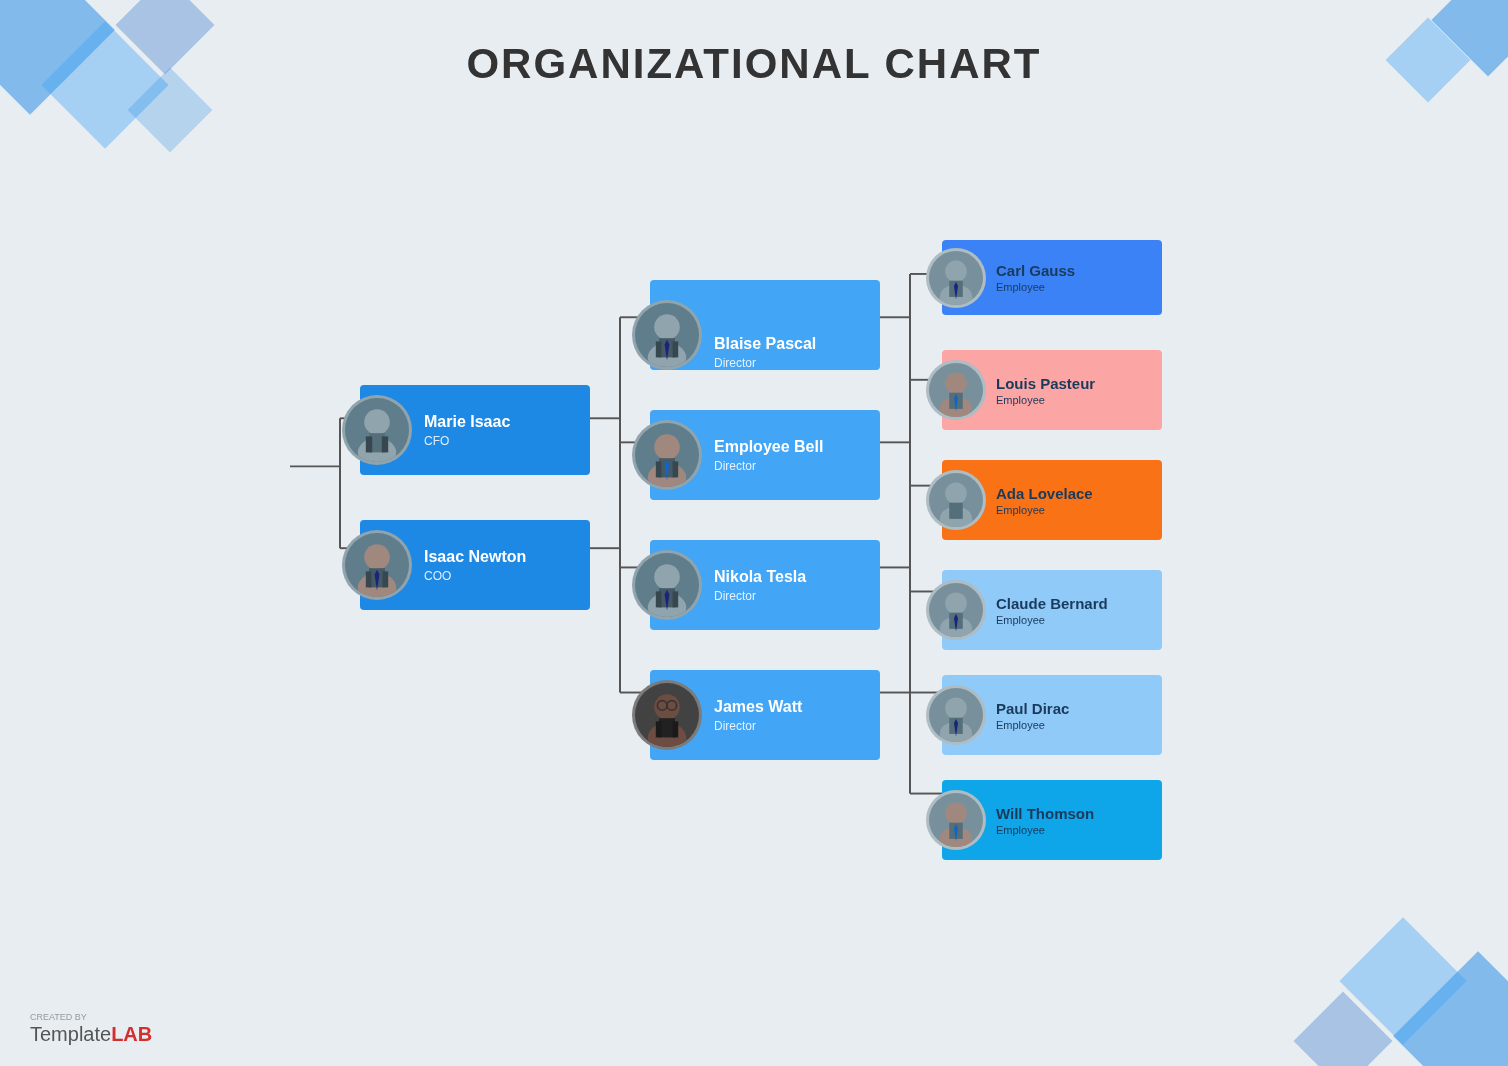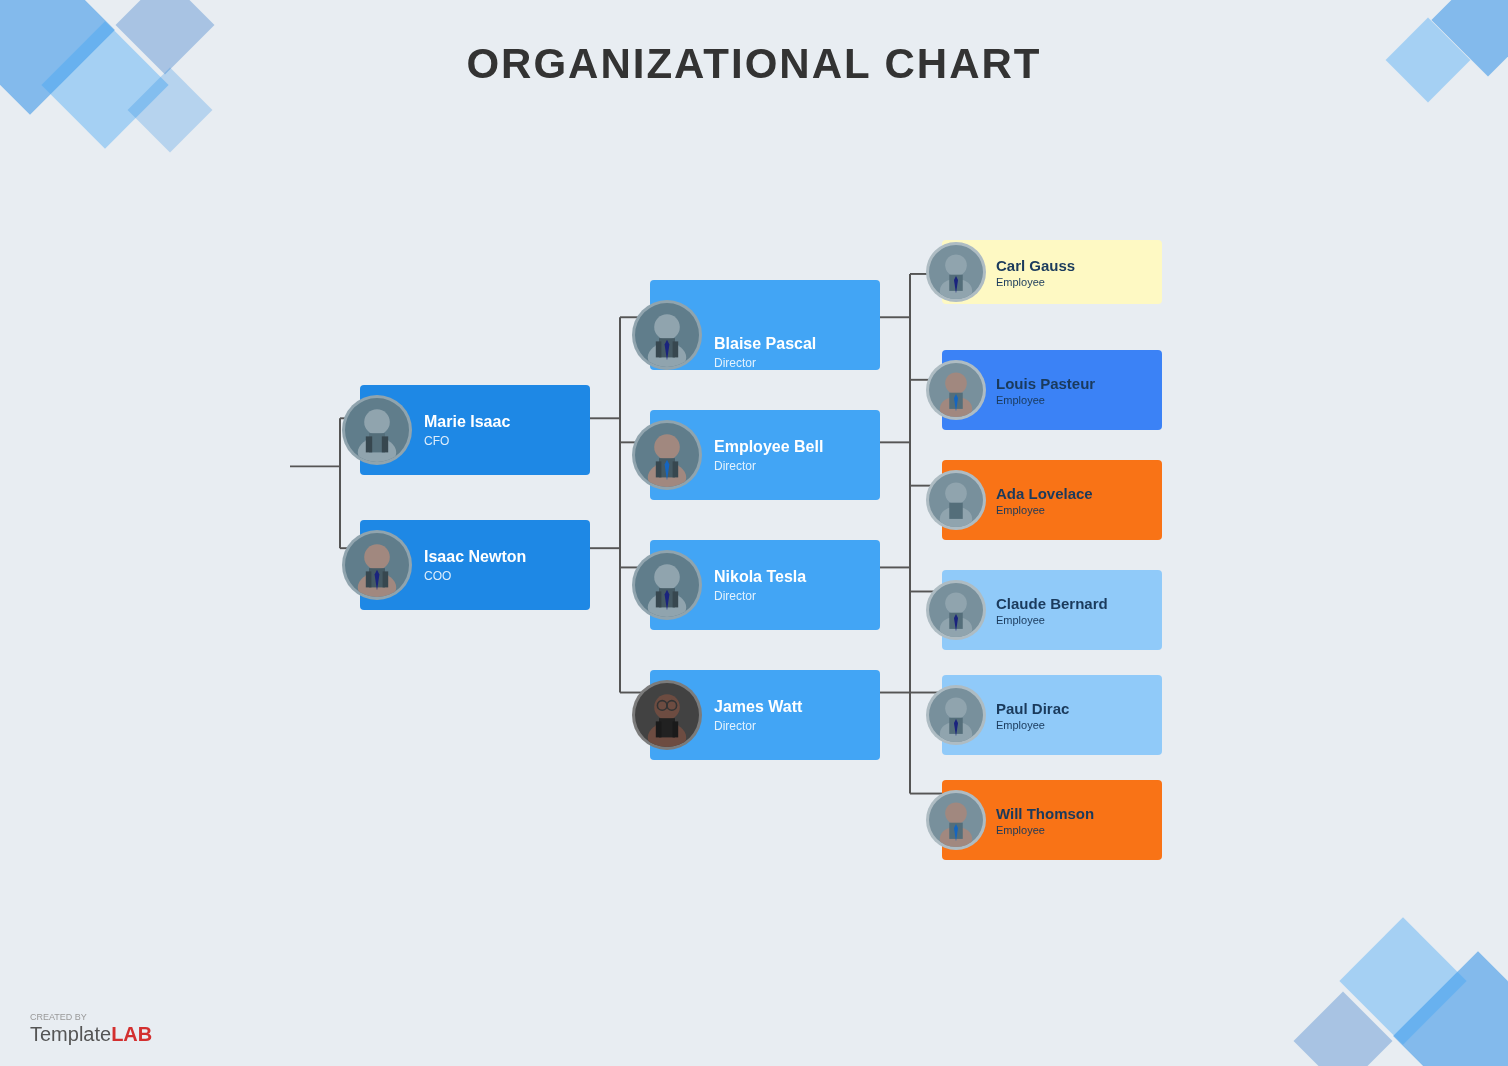--- a/index.html
+++ b/index.html
@@ -361,36 +361,36 @@
         <line x1="40" y1="28" x2="40" y2="28" stroke="#333" stroke-width="2"></line>
         <line x1="28" y1="28" x2="28" y2="28" stroke="#333" stroke-width="2"></line>
       </svg>
     </div>
     <div class="node-text">
       <span class="node-name">James Watt</span>
       <span class="node-role">Director</span>
     </div>
   </div>
 
-  <div class="node node-employee" style="position:absolute; left:912px; top:120px; width:220px; height:64px; display:flex; align-items:center; border-radius:4px; background:#fef9c3;">
+  <div class="node node-employee" style="position:absolute; left:912px; top:120px; width:220px; height:75px; display:flex; align-items:center; border-radius:4px; background:#3b82f6;">
     <div style="width:60px;height:60px;background:#78909c;border-radius:50%;flex-shrink:0;margin-left:-16px;margin-right:10px;border:3px solid rgba(255,255,255,0.4);display:flex;align-items:center;justify-content:center;overflow:hidden;">
       <svg viewBox="0 0 80 80" width="60" height="60">
         <circle cx="40" cy="30" r="16" fill="#90a4ae"></circle>
         <ellipse cx="40" cy="68" rx="24" ry="18" fill="#90a4ae"></ellipse>
         <rect x="30" y="44" width="20" height="24" fill="#546e7a"></rect>
         <polygon points="40,46 37,52 40,72 43,52" fill="#1a237e"></polygon>
       </svg>
     </div>
     <div class="node-text">
       <span class="node-name-sm" style="font-weight:700;color:#1a3a5c;font-size:15px;">Carl Gauss</span>
       <span class="node-role-sm" style="color:#1a3a5c;font-size:11px;margin-top:2px;">Employee</span>
     </div>
   </div>
 
-  <div class="node node-employee" style="position:absolute; left:912px; top:230px; width:220px; height:80px; display:flex; align-items:center; border-radius:4px; background:#3b82f6;">
+  <div class="node node-employee" style="position:absolute; left:912px; top:230px; width:220px; height:80px; display:flex; align-items:center; border-radius:4px; background:#fca5a5;">
     <div style="width:60px;height:60px;background:#78909c;border-radius:50%;flex-shrink:0;margin-left:-16px;margin-right:10px;border:3px solid rgba(255,255,255,0.4);display:flex;align-items:center;justify-content:center;overflow:hidden;">
       <svg viewBox="0 0 80 80" width="60" height="60">
         <circle cx="40" cy="30" r="16" fill="#a1887f"></circle>
         <ellipse cx="40" cy="68" rx="24" ry="18" fill="#a1887f"></ellipse>
         <rect x="30" y="44" width="20" height="24" fill="#546e7a"></rect>
         <polygon points="40,46 37,52 40,72 43,52" fill="#1565c0"></polygon>
       </svg>
     </div>
     <div class="node-text">
       <span style="font-weight:700;color:#1a3a5c;font-size:15px;">Louis Pasteur</span>
@@ -435,21 +435,21 @@
         <rect x="30" y="44" width="20" height="24" fill="#546e7a"></rect>
         <polygon points="40,46 37,52 40,72 43,52" fill="#1a237e"></polygon>
       </svg>
     </div>
     <div class="node-text">
       <span style="font-weight:700;color:#1a3a5c;font-size:15px;">Paul Dirac</span>
       <span style="color:#1a3a5c;font-size:11px;margin-top:2px;">Employee</span>
     </div>
   </div>
 
-  <div class="node node-employee" style="position:absolute; left:912px; top:660px; width:220px; height:80px; display:flex; align-items:center; border-radius:4px; background:#f97316;">
+  <div class="node node-employee" style="position:absolute; left:912px; top:660px; width:220px; height:80px; display:flex; align-items:center; border-radius:4px; background:#0ea5e9;">
     <div style="width:60px;height:60px;background:#78909c;border-radius:50%;flex-shrink:0;margin-left:-16px;margin-right:10px;border:3px solid rgba(255,255,255,0.4);display:flex;align-items:center;justify-content:center;overflow:hidden;">
       <svg viewBox="0 0 80 80" width="60" height="60">
         <circle cx="40" cy="30" r="16" fill="#a1887f"></circle>
         <ellipse cx="40" cy="68" rx="24" ry="18" fill="#a1887f"></ellipse>
         <rect x="30" y="44" width="20" height="24" fill="#546e7a"></rect>
         <polygon points="40,46 37,52 40,72 43,52" fill="#1565c0"></polygon>
       </svg>
     </div>
     <div class="node-text">
       <span style="font-weight:700;color:#1a3a5c;font-size:15px;">Will Thomson</span>

